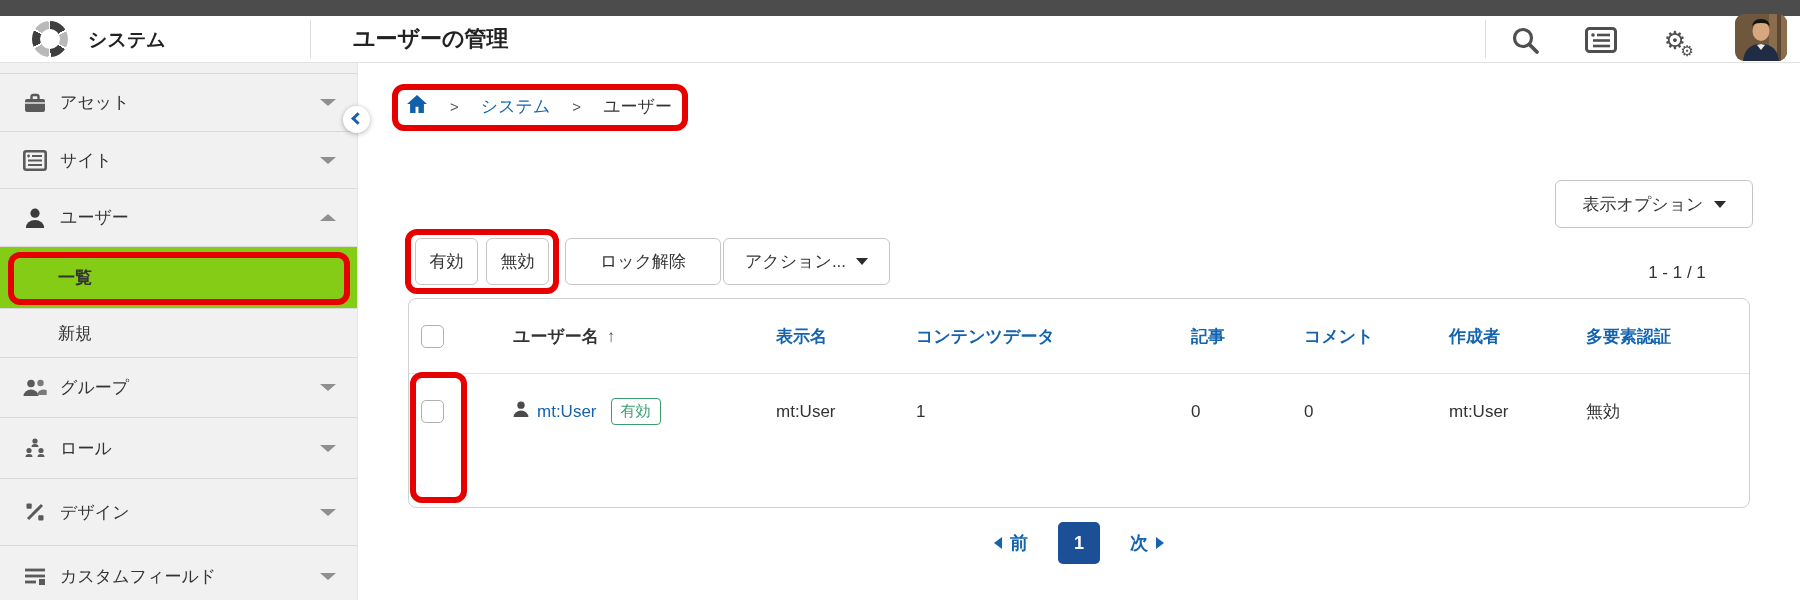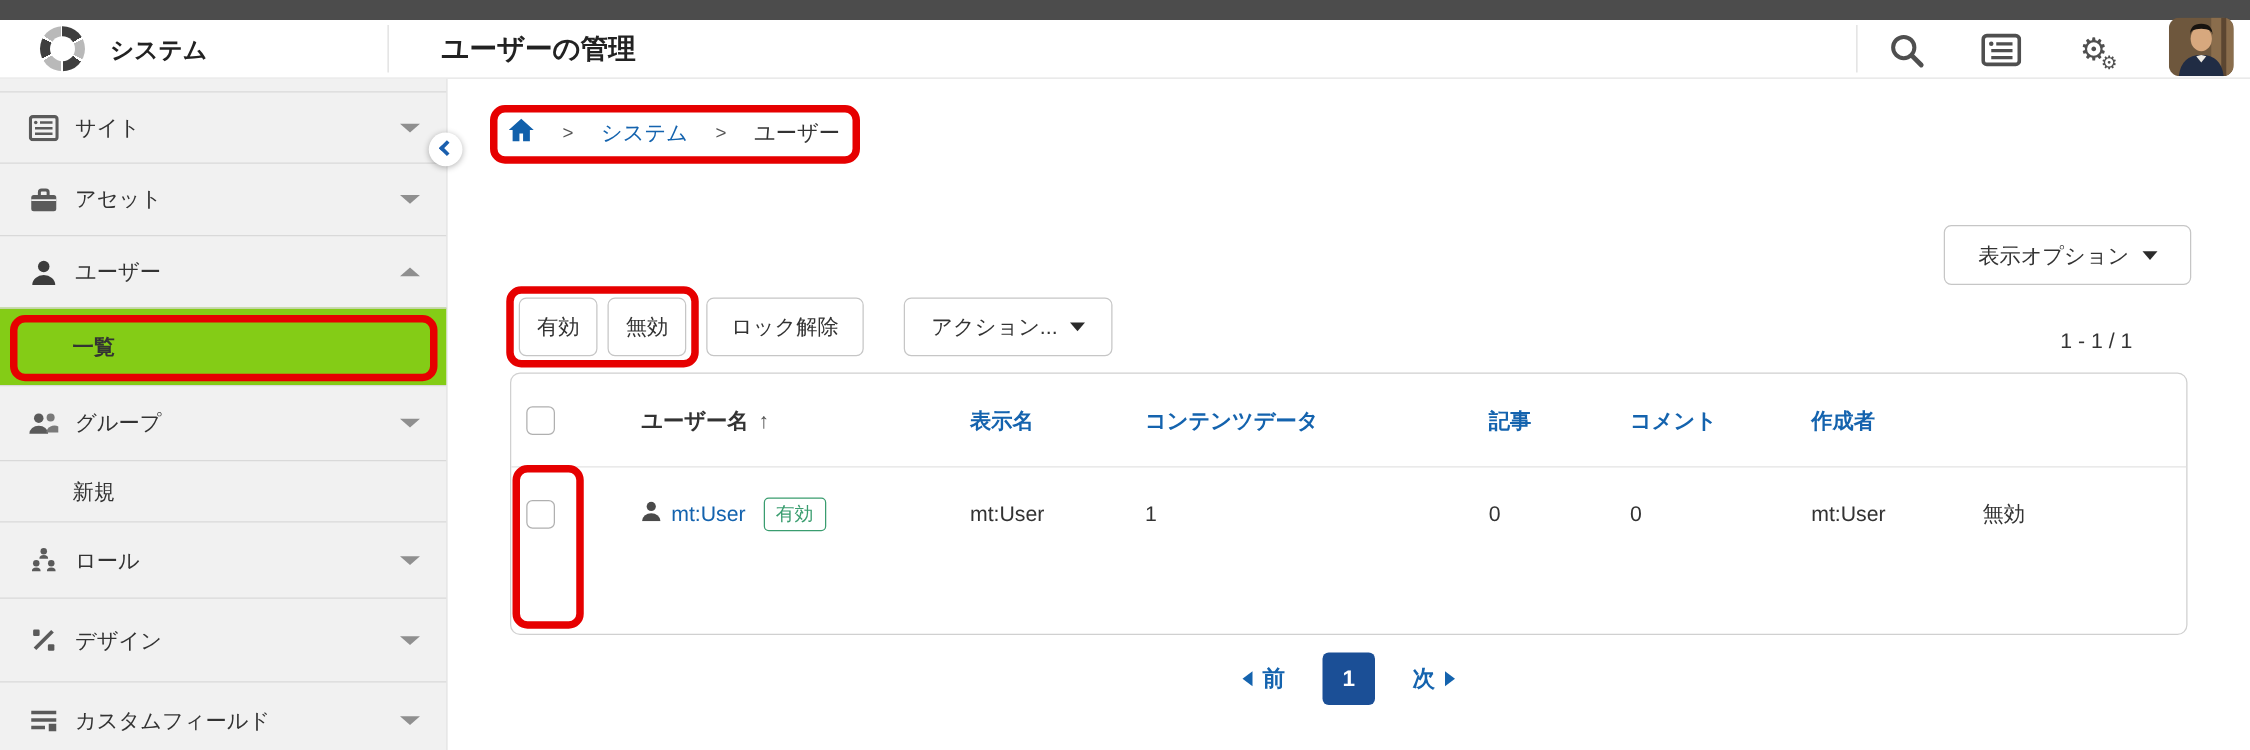--- a/index.html
+++ b/index.html
@@ -47,21 +47,21 @@
   #breadcrumb .current { color:#333; }
 
   
   .btn { position:absolute; height:47px; background:#fff; border:1px solid #c6c6c6; border-radius:6px;
     font-size:17px; color:#333; display:flex; align-items:center; justify-content:center; cursor:pointer;
     font-family:inherit; }
   .caret-down { display:inline-block; width:0; height:0; border-left:6px solid transparent; border-right:6px solid transparent; border-top:7px solid #2b2b2b; margin-left:10px; }
   #display-options-btn { left:1555px; top:180px; width:198px; height:48px; }
   #btn-enable  { left:415px; top:238px; width:63px; }
   #btn-disable { left:486px; top:238px; width:63px; }
-  #btn-unlock  { left:565px; top:238px; width:126px; }
+  #btn-unlock  { left:565px; top:238px; width:156px; }
   #btn-actions { left:723px; top:238px; width:167px; }
   #count-label { position:absolute; left:1602px; top:263px; width:150px; text-align:center; font-size:17px; color:#333; }
 
   
   #panel { position:absolute; left:408px; top:298px; width:1342px; height:210px; border:1px solid #d0d0d0; border-radius:8px; background:#fff; }
   #filter-row { position:relative; height:60px; background:#f7f7f7; border-bottom:1px solid #e0e0e0; border-radius:8px 8px 0 0;
     display:flex; align-items:center; font-size:17px; }
   #filter-row .flabel { margin-left:24px; color:#444; }
   #filter-row a { margin-left:14px; color:#1463ae; text-decoration:underline; cursor:pointer; }
   #filter-dd-btn { position:absolute; right:20px; top:10px; width:46px; height:40px; background:#fff; border:1px solid #bdbdbd;
@@ -133,76 +133,76 @@
       <path d="M22 31 L26 36 L30 31 L26 30 Z" fill="#f0ece4"></path>
       <ellipse cx="26" cy="17" rx="8.5" ry="10" fill="#d7a87e"></ellipse>
       <path d="M17 14 Q17 5 26 5 Q35 5 35 14 Q35 9 26 9 Q17 9 17 14 Z" fill="#17130f"></path>
     </svg>
   </div>
 </header>
 
 <aside id="sidebar">
   <div style="height:10px;"></div>
 
+  <div class="side-row" style="height:58px;">
+    <span class="icon-holder">
+      <svg width="22" height="20" viewBox="0 0 22 20">
+          <path d="M7.5 6 V3.8 a1.8 1.8 0 0 1 1.8-1.8 h3.4 a1.8 1.8 0 0 1 1.8 1.8 V6" fill="none" stroke="#5a5a5a" stroke-width="2.4"></path>
+          <rect x="1" y="6" width="20" height="13" rx="2" fill="#5a5a5a"></rect>
+          <line x1="1" y1="10" x2="21" y2="10" stroke="#f1f1f1" stroke-width="1.4"></line>
+        </svg>
+    </span>
+    <span class="lbl">アセット</span>
+    <span class="chev down"></span>
+  </div>
+
   <div class="side-row" style="height:57px;">
     <span class="icon-holder">
       <svg width="24" height="21" viewBox="0 0 24 21">
           <rect x="1.3" y="1.3" width="21.4" height="18.4" rx="2" fill="none" stroke="#5a5a5a" stroke-width="2.6"></rect>
           <circle cx="5.6" cy="6" r="1.4" fill="#5a5a5a"></circle>
           <line x1="9" y1="6" x2="19" y2="6" stroke="#5a5a5a" stroke-width="2"></line>
           <line x1="5" y1="10.5" x2="19" y2="10.5" stroke="#5a5a5a" stroke-width="2"></line>
           <line x1="5" y1="15" x2="19" y2="15" stroke="#5a5a5a" stroke-width="2"></line>
         </svg>
     </span>
     <span class="lbl">サイト</span>
     <span class="chev down"></span>
   </div>
 
   <div class="side-row" style="height:58px;">
     <span class="icon-holder">
-      <svg width="22" height="20" viewBox="0 0 22 20">
-          <path d="M7.5 6 V3.8 a1.8 1.8 0 0 1 1.8-1.8 h3.4 a1.8 1.8 0 0 1 1.8 1.8 V6" fill="none" stroke="#5a5a5a" stroke-width="2.4"></path>
-          <rect x="1" y="6" width="20" height="13" rx="2" fill="#5a5a5a"></rect>
-          <line x1="1" y1="10" x2="21" y2="10" stroke="#f1f1f1" stroke-width="1.4"></line>
-        </svg>
-    </span>
-    <span class="lbl">アセット</span>
-    <span class="chev down"></span>
-  </div>
-
-  <div class="side-row" style="height:58px;">
-    <span class="icon-holder">
       <svg width="20" height="20" viewBox="0 0 20 20">
           <circle cx="10" cy="5.2" r="4.6" fill="#3c3c3c"></circle>
           <path d="M0.8 20 a9.2 8 0 0 1 18.4 0 z" fill="#3c3c3c"></path>
         </svg>
     </span>
     <span class="lbl">ユーザー</span>
     <span class="chev up"></span>
   </div>
 
   <div class="side-row side-sub" id="row-ichiran" style="height:62px;">
     <span class="lbl">一覧</span>
+  </div>
+
+  <div class="side-row side-sub" id="row-shinki" style="height:49px;">
+    <span class="lbl">新規</span>
   </div>
 
   <div class="side-row" style="height:60px;">
     <span class="icon-holder">
       <svg width="24" height="18" viewBox="0 0 24 18">
           <circle cx="8" cy="4.5" r="3.8" fill="#5a5a5a"></circle>
           <path d="M0.5 17 a7.5 6.5 0 0 1 15 0 z" fill="#5a5a5a"></path>
           <circle cx="17.5" cy="4" r="3.2" fill="#7a7a7a"></circle>
           <path d="M14 16 a6.5 6 0 0 1 9.7 -4.8 l0 4.8 z" fill="#7a7a7a"></path>
         </svg>
     </span>
     <span class="lbl">グループ</span>
     <span class="chev down"></span>
-  </div>
-
-  <div class="side-row side-sub" id="row-shinki" style="height:49px;">
-    <span class="lbl">新規</span>
   </div>
 
   <div class="side-row" style="height:61px;">
     <span class="icon-holder">
       <svg width="20" height="20" viewBox="0 0 20 20">
           <circle cx="10" cy="3" r="2.6" fill="#5a5a5a"></circle>
           <path d="M6.5 9 a3.5 3 0 0 1 7 0 z" fill="#5a5a5a"></path>
           <circle cx="4" cy="12.5" r="2.6" fill="#5a5a5a"></circle>
           <path d="M0.5 19 a3.5 3 0 0 1 7 0 z" fill="#5a5a5a"></path>
           <circle cx="16" cy="12.5" r="2.6" fill="#5a5a5a"></circle>
@@ -284,20 +284,21 @@
       </div>
     <div class="cell hcell sorted c-user">
       <span>ユーザー名</span>
       <span class="sort-arrow">↑</span>
     </div>
     <div class="cell hcell c-disp">表示名</div>
     <div class="cell hcell c-cont">コンテンツデータ</div>
     <div class="cell hcell c-art">記事</div>
     <div class="cell hcell c-com">コメント</div>
     <div class="cell hcell c-auth">作成者</div>
+    <div class="cell hcell c-mfa">多要素認証</div>
   </div>
 
   <div class="trow">
     <div class="cell c-check">
         <div class="checkbox"></div>
       </div>
     <div class="cell c-user">
       <span>
         <svg width="16" height="16" viewBox="0 0 20 20">
             <circle cx="10" cy="5.2" r="4.6" fill="#4a4a4a"></circle>

